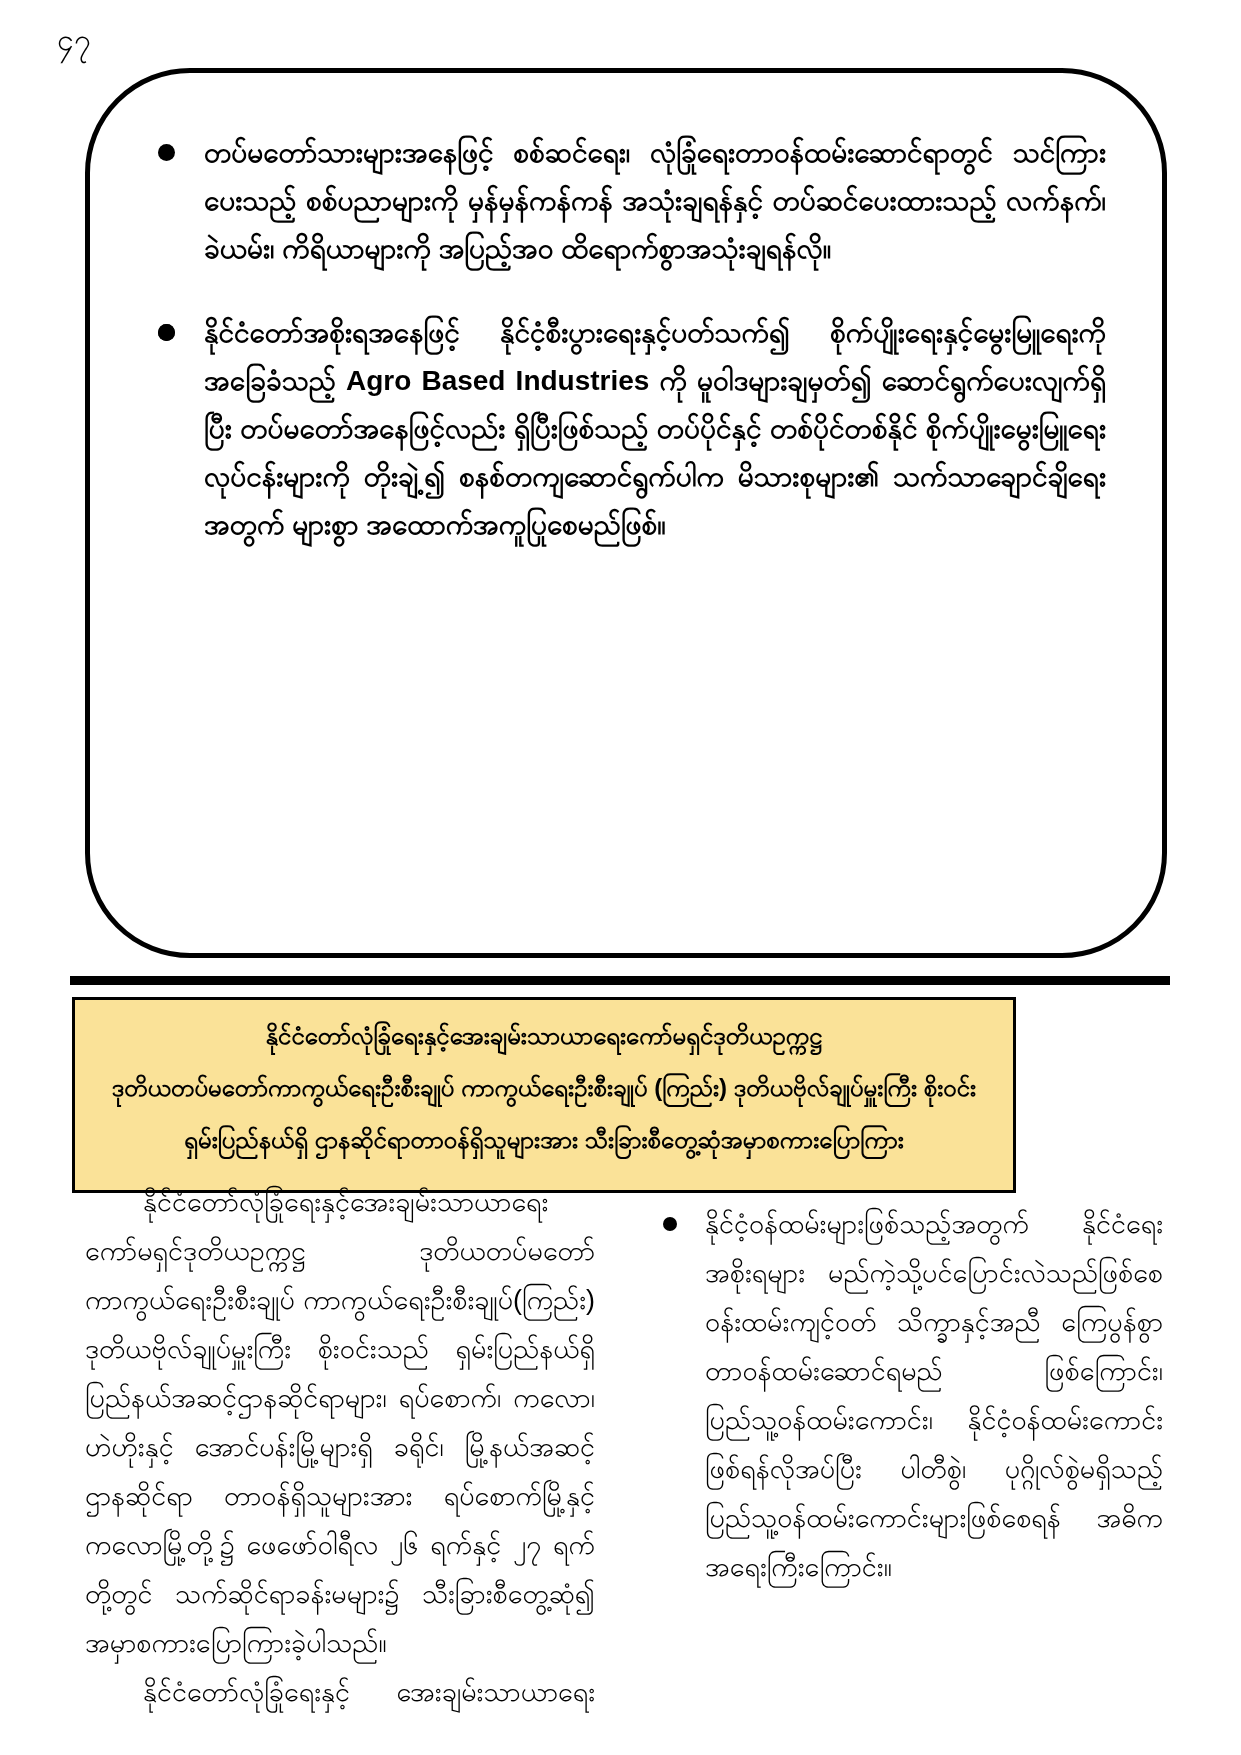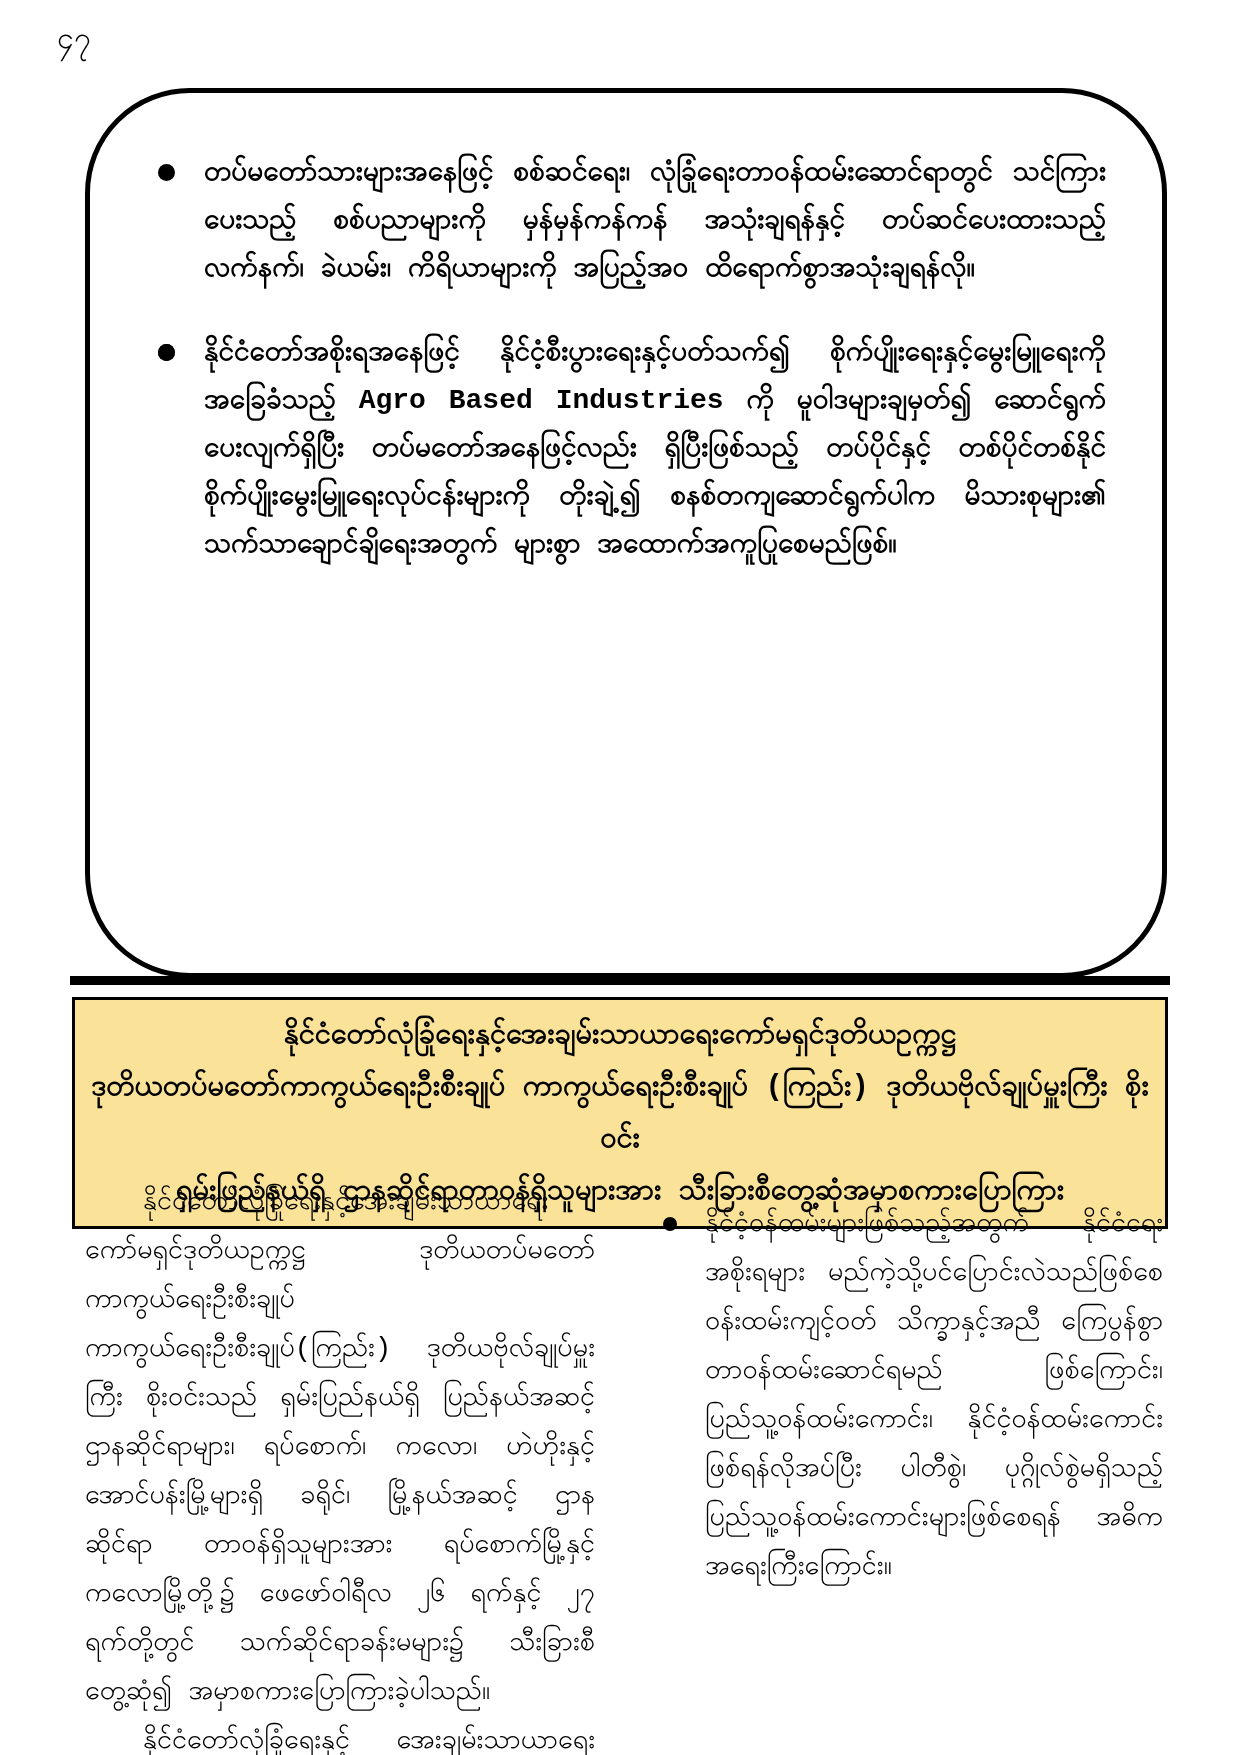--- a/index.html
+++ b/index.html
@@ -2,41 +2,40 @@
 <html><head>
 <meta charset="utf-8">
 <style>
   html, body { margin: 0; padding: 0; background: #ffffff; }
   .page {
     position: relative;
     width: 1241px;
     height: 1755px;
     background: #ffffff;
     color: #000000;
-    font-family: Liberation Mono, monospace;
+    font-family: Liberation Sans, sans-serif;
     overflow: hidden;
   }
   .page-number {
     position: absolute;
     left: 57px;
     top: 22px;
     font-size: 30px;
     line-height: 36px;
   }
   .key-box {
     position: absolute;
     left: 85px;
     top: 68px;
     width: 1082px;
     height: 890px;
     box-sizing: border-box;
     border: 5px solid #000000;
     border-radius: 105px;
     padding: 56px 56px 0 52px;
-    margin-top: 20px;
   }
   .kitem {
     position: relative;
     padding-left: 62px;
     margin-bottom: 36px;
     font-weight: 700;
     font-size: 28px;
     line-height: 48px;
     text-align: justify;
   }
@@ -54,29 +53,29 @@
     left: 70px;
     top: 976px;
     width: 1100px;
     height: 9px;
     background: #000000;
   }
   .headline {
     position: absolute;
     left: 72px;
     top: 997px;
-    width: 1096px;
+    width: 944px;
     box-sizing: border-box;
     border: 3px solid #000000;
     background: #fae298;
     text-align: center;
     font-weight: 700;
-    font-size: 29px;
+    font-size: 24px;
     line-height: 52px;
-    padding: 10px 10px 8px 10px;
+    padding: 10px 10px 24px 10px;
   }
   .cols {
     position: absolute;
     left: 85px;
     top: 1178px;
     width: 1078px;
     display: flex;
     gap: 58px;
     font-size: 27px;
     line-height: 49px;

